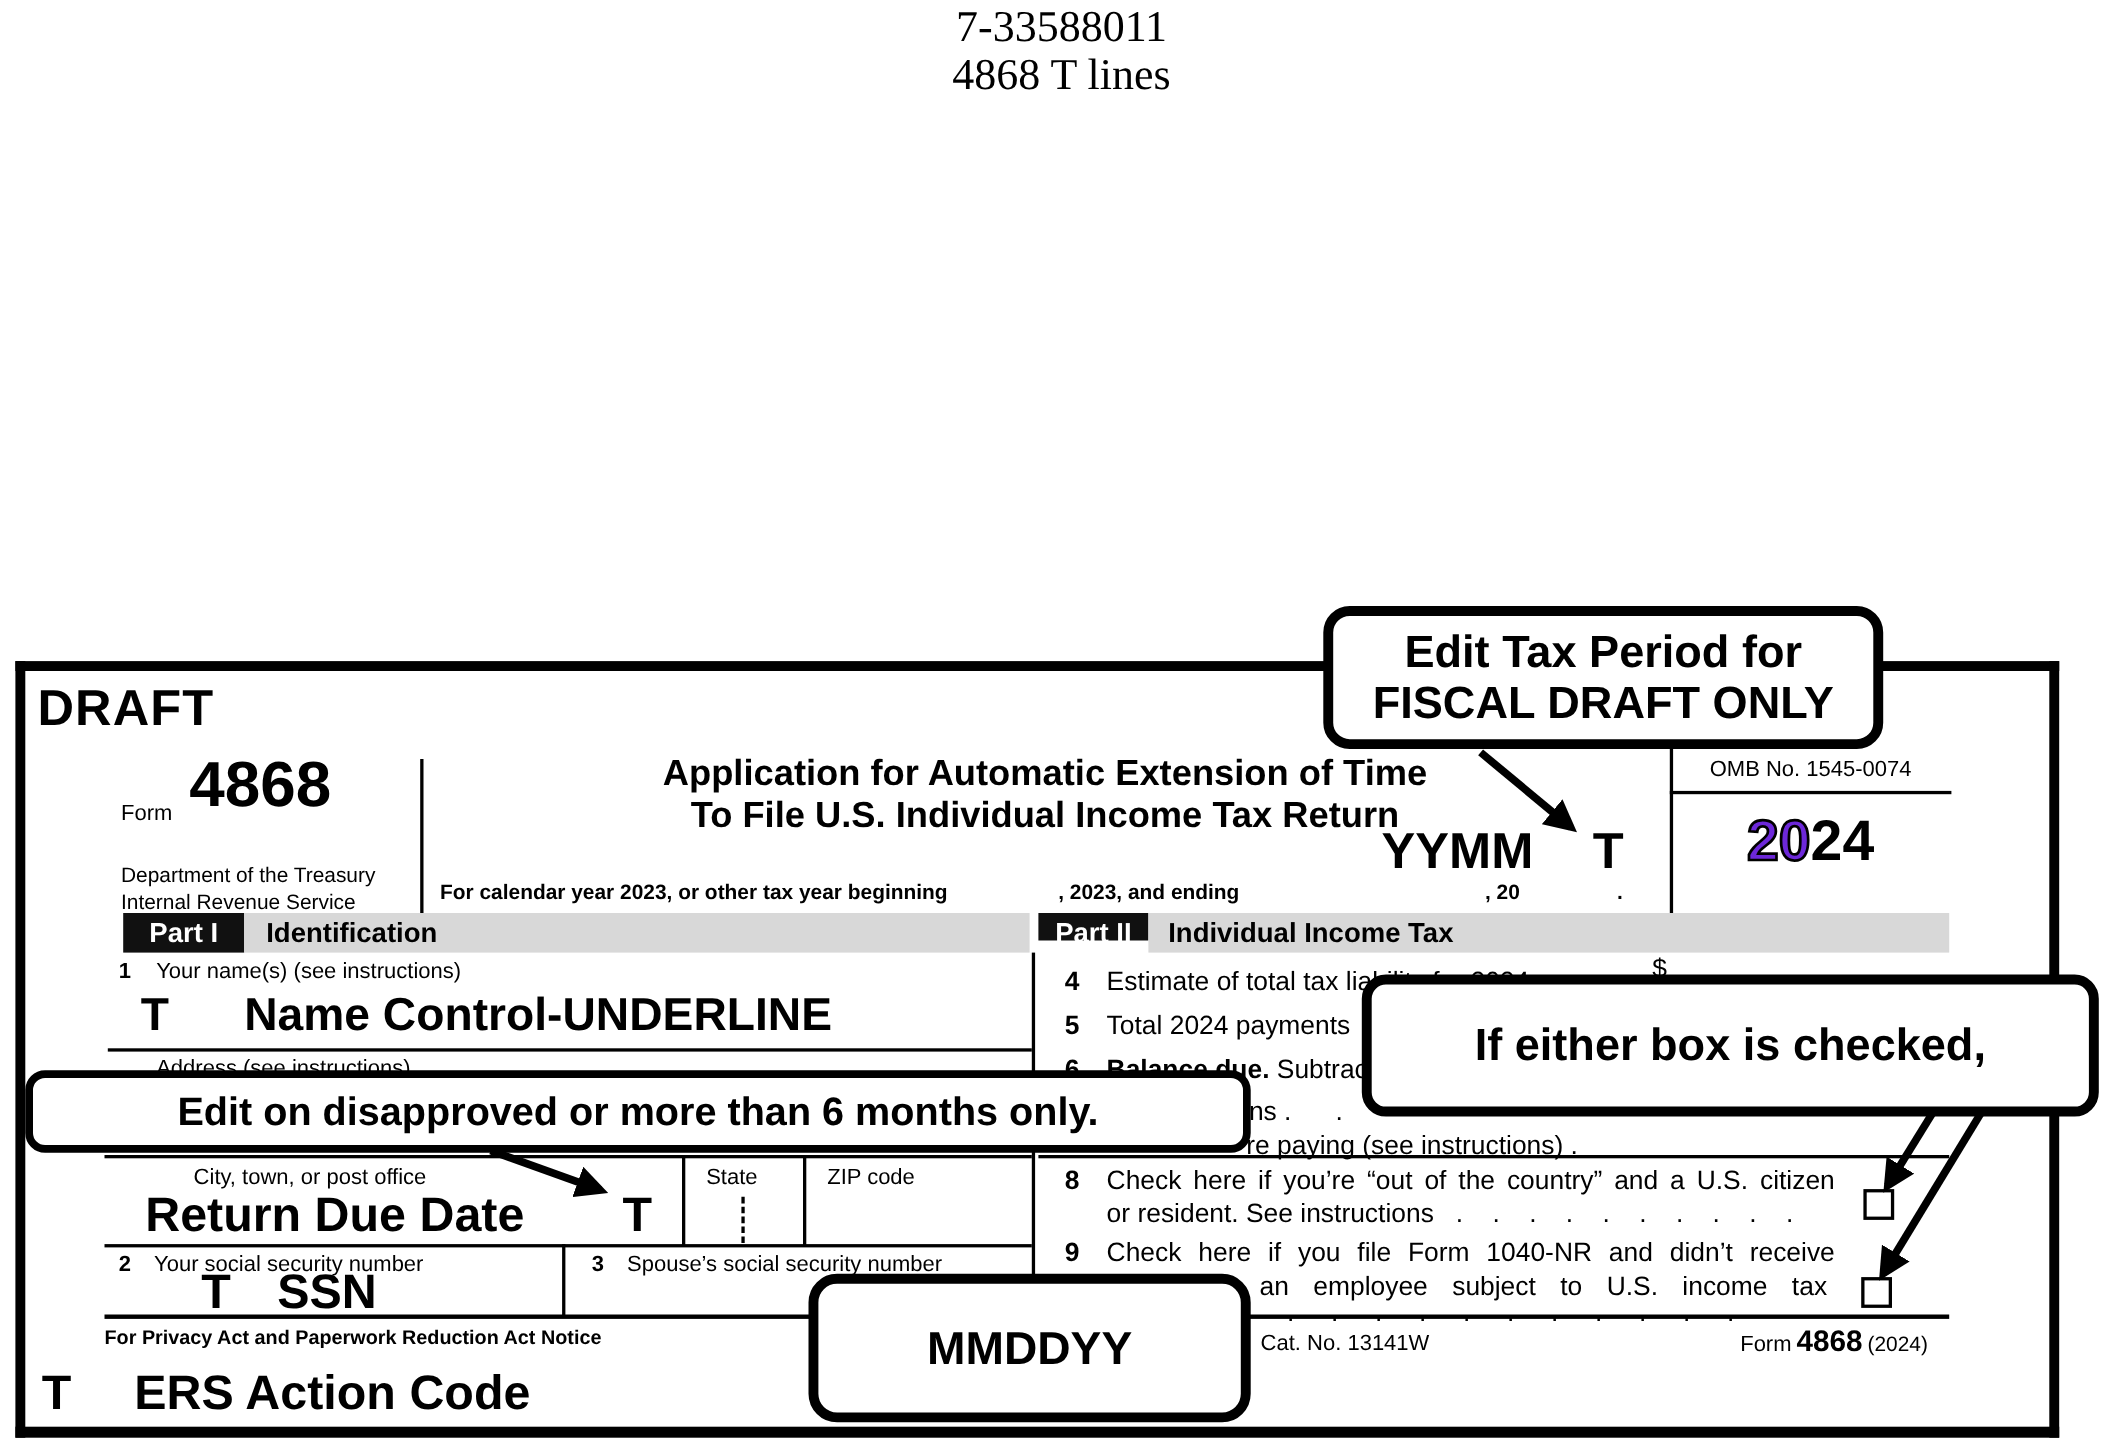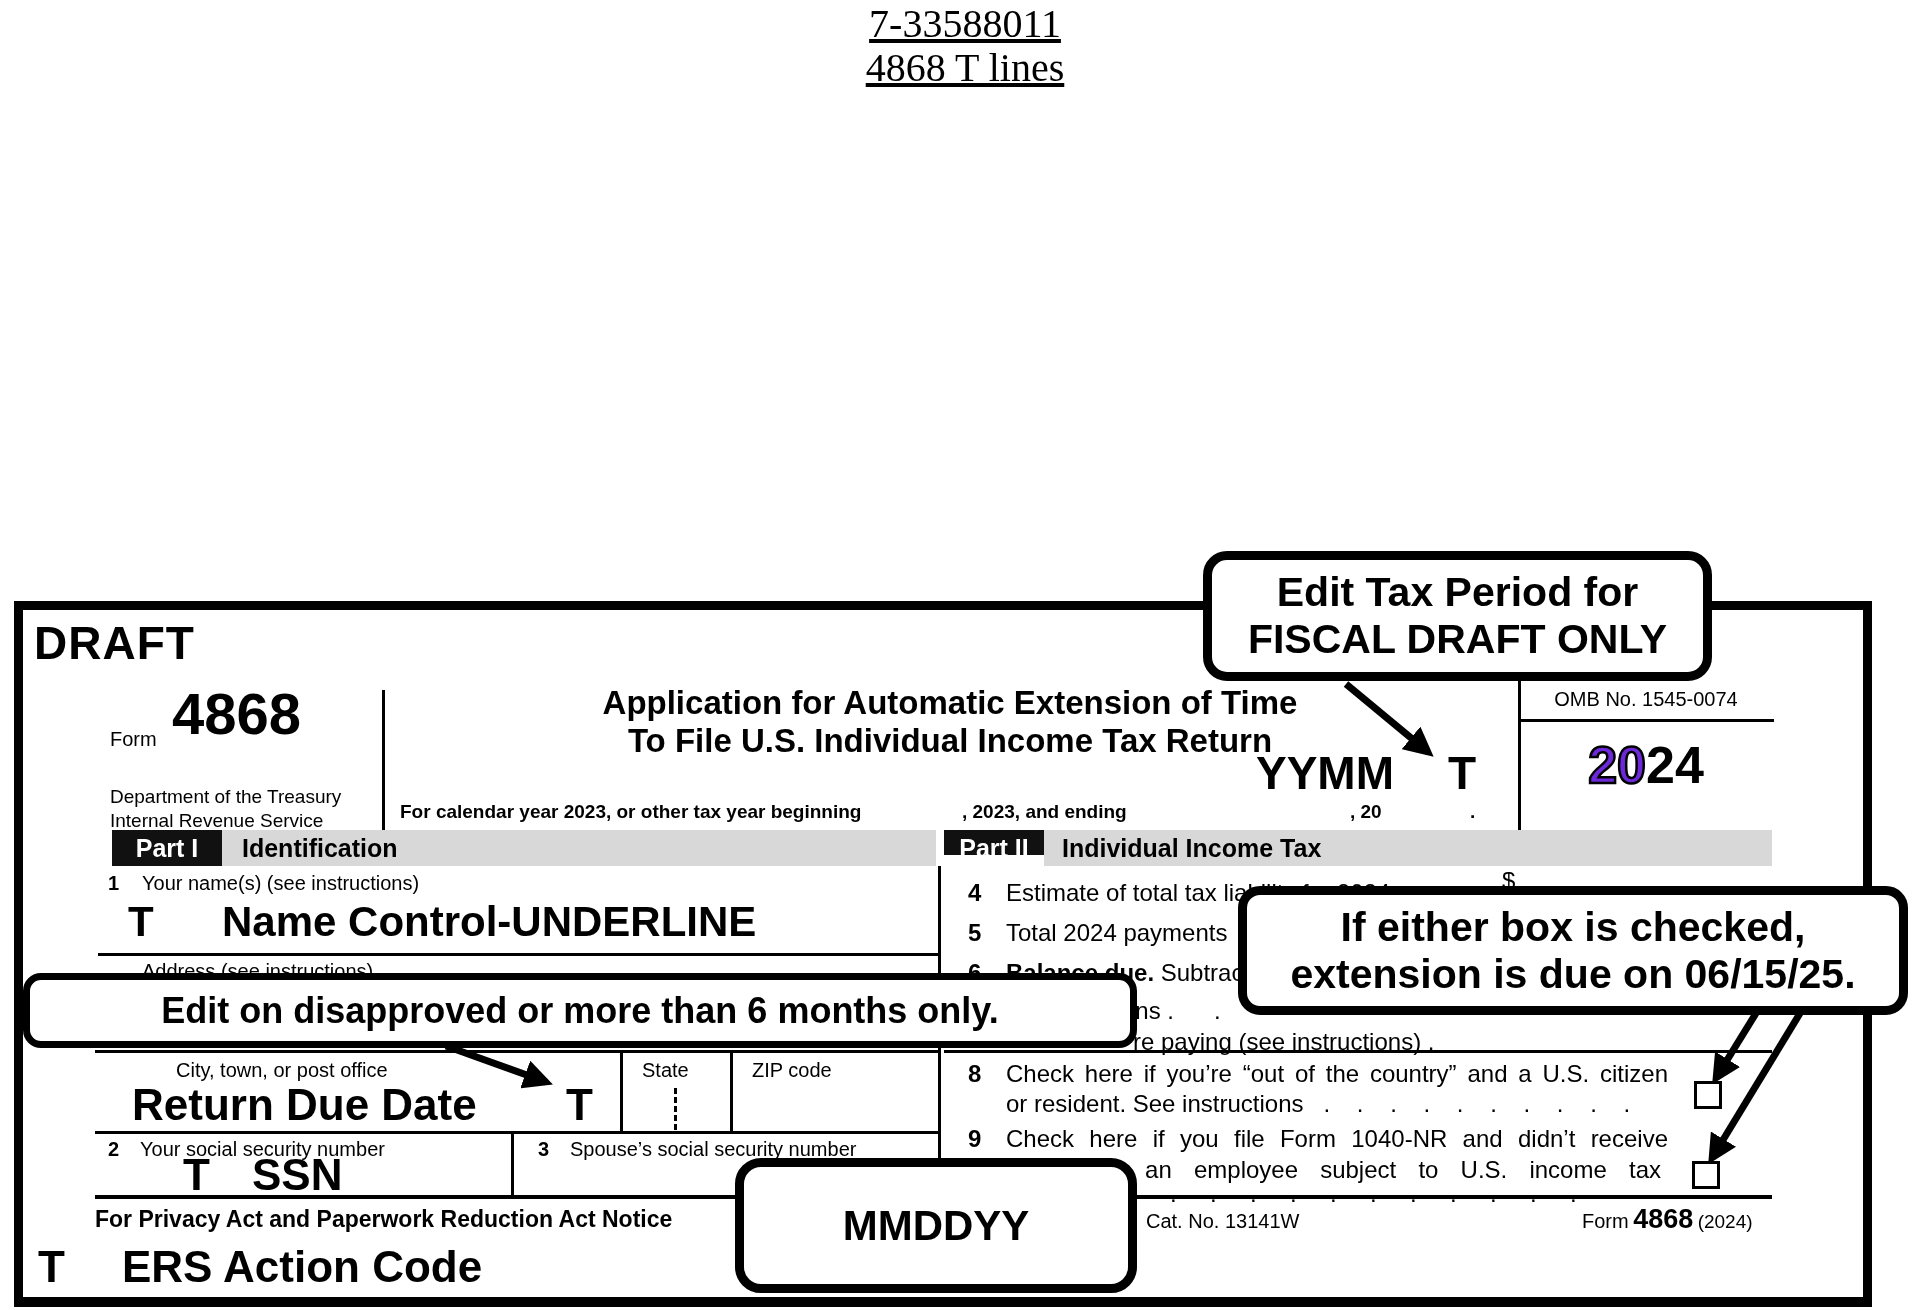--- a/index.html
+++ b/index.html
@@ -1,21 +1,21 @@
 <!DOCTYPE html>
 <html><head>
 <meta charset="utf-8">
 <style>
   html,body{margin:0;padding:0;background:#fff;}
   #canvas{position:relative;width:1918px;height:1310px;background:#fff;overflow:hidden;
           font-family:"Liberation Sans", sans-serif;color:#000;}
   .abs{position:absolute;}
   .b{font-weight:bold;}
-  .serif{font-family:"Liberation Serif", serif;text-decoration:underline;}
-  .t19{font-size:19px;} .t20{font-size:20px;} .t23{font-size:23px;} .t24{font-size:24px;line-height:30px;}
+  .serif{font-family:"Liberation Serif", serif;}
+  .t19{font-size:19px;} .t20{font-size:20px;} .t23{font-size:18px;} .t24{font-size:24px;line-height:30px;}
   .t25{font-size:25px;} .t27{font-size:27px;} .t33{font-size:33px;} .t36{font-size:36px;}
   .t40{font-size:40px;} .t41{font-size:41px;} .t42{font-size:42px;} .t44{font-size:44px;}
   .t46{font-size:46px;} .t52{font-size:52px;} .t58{font-size:58px;}
   .hline{position:absolute;background:#000;height:3px;}
   .vline{position:absolute;background:#000;width:3px;}
   .border{position:absolute;background:#000;z-index:1;}
   .band-black{position:absolute;background:#111;color:#fff;text-align:center;z-index:2;}
   .band-gray{position:absolute;background:#d8d8d8;z-index:2;}
   .callout{position:absolute;background:#fff;border:9px solid #000;border-radius:24px;z-index:6;
            display:flex;flex-direction:column;align-items:center;justify-content:center;text-align:center;}
@@ -141,21 +141,20 @@
     <div>Edit Tax Period for</div>
     <div>FISCAL DRAFT ONLY</div>
   </div>
 
   <div class="callout b t36" style="left:23px;top:973px;width:1100px;height:61px;border-width:7px;border-radius:18px;">
     <div>Edit on disapproved or more than 6 months only.</div>
   </div>
 
   <div class="callout b t41" style="left:1238px;top:886px;width:652px;height:111px;border-radius:22px;">
     <div>If either box is checked,</div>
-    <div>extension is due on 06/15/25.</div>
   </div>
 
   <div class="callout b t42" style="left:735px;top:1158px;width:384px;height:117px;border-radius:26px;">
     <div>MMDDYY</div>
   </div>
 
   <svg id="arrows" width="1918" height="1310" viewBox="0 0 1918 1310">
     <defs>
       <marker id="ah" viewBox="0 0 10 10" refX="7.5" refY="5" markerWidth="4.2" markerHeight="4.2" orient="auto-start-reverse">
         <path d="M0,0 L10,5 L0,10 z" fill="#000"></path>

